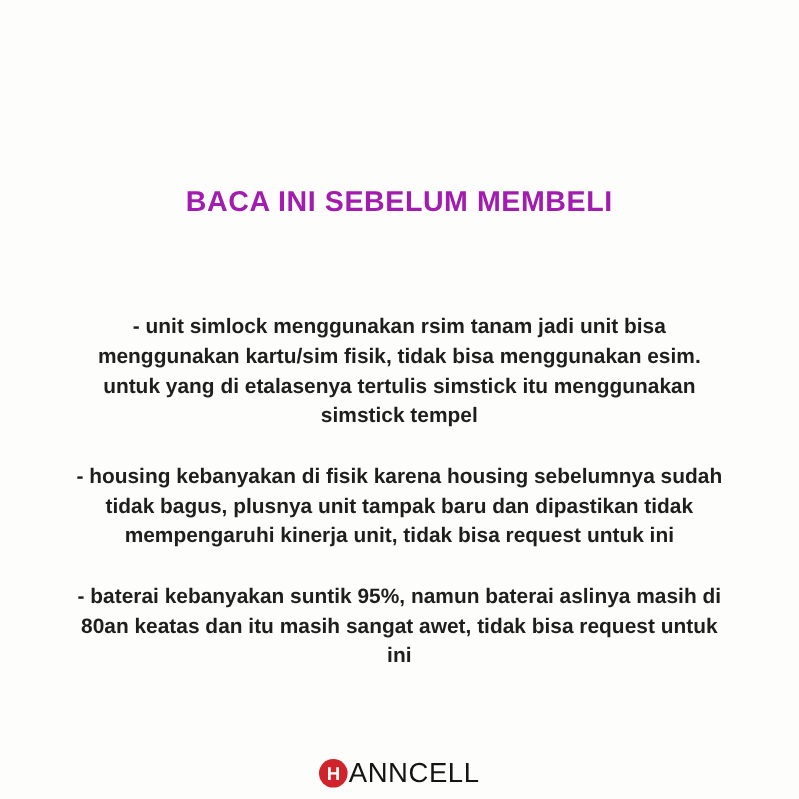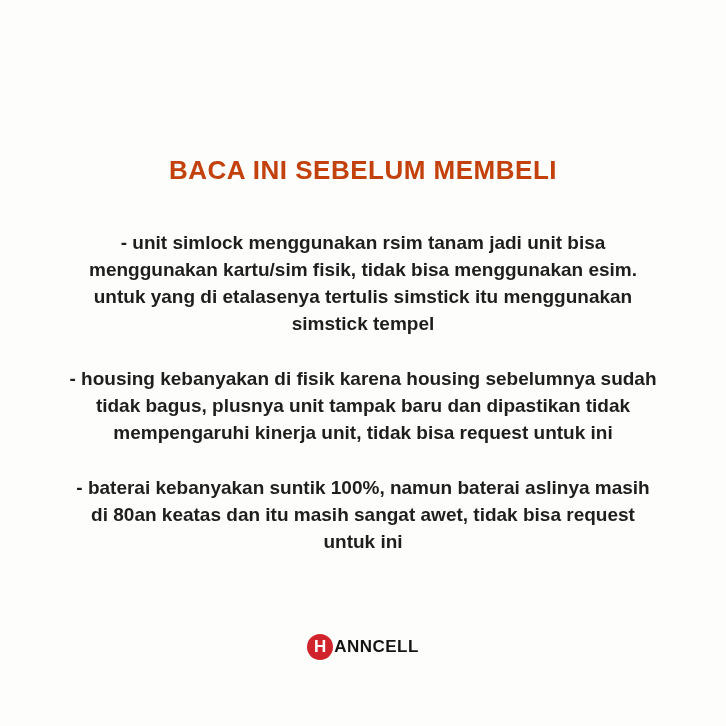--- a/index.html
+++ b/index.html
@@ -20,29 +20,30 @@
     box-sizing: border-box;
     display: flex;
     flex-direction: column;
     align-items: center;
     padding-top: 152px;
   }
   .title {
     font-size: 26px;
     font-weight: 700;
     letter-spacing: 0.5px;
-    margin: 3px 0 44px 0;
+    margin: 16px 0 44px 0;
     text-align: center;
-    color: #c2410c;
+    color: #a21caf;
   }
   .paragraphs {
     width: 590px;
     display: flex;
     flex-direction: column;
     gap: 28px;
+    margin-top: 42px;
   }
   .para {
     margin: 0;
     font-size: 19px;
     font-weight: 700;
     line-height: 1.42;
     text-align: center;
     color: #1e1e1e;
   }
   .logo {
@@ -58,40 +59,40 @@
     background: #d0232b;
     color: #ffffff;
     display: flex;
     align-items: center;
     justify-content: center;
     font-size: 17px;
     font-weight: 700;
     line-height: 1;
   }
   .logo-text {
-    font-size: 17px;
-    font-weight: 700;
+    font-size: 25px;
+    font-weight: 400;
     letter-spacing: 0.5px;
     color: #141414;
     text-align: right;
   }
 </style>
 </head>
 <body>
 
 <div class="card">
 
   <h1 class="title">BACA INI SEBELUM MEMBELI</h1>
 
   <div class="paragraphs">
     <p class="para">- unit simlock menggunakan rsim tanam jadi unit bisa menggunakan kartu/sim fisik, tidak bisa menggunakan esim. untuk yang di etalasenya tertulis simstick itu menggunakan simstick tempel</p>
 
     <p class="para">- housing kebanyakan di fisik karena housing sebelumnya sudah tidak bagus, plusnya unit tampak baru dan dipastikan tidak mempengaruhi kinerja unit, tidak bisa request untuk ini</p>
 
-    <p class="para">- baterai kebanyakan suntik 100%, namun baterai aslinya masih di 80an keatas dan itu masih sangat awet, tidak bisa request untuk ini</p>
+    <p class="para">- baterai kebanyakan suntik 95%, namun baterai aslinya masih di 80an keatas dan itu masih sangat awet, tidak bisa request untuk ini</p>
   </div>
 
   <div class="logo">
     <span class="logo-circle">
       <span>H</span>
     </span>
     <span class="logo-text">ANNCELL</span>
   </div>
 
 </div>

